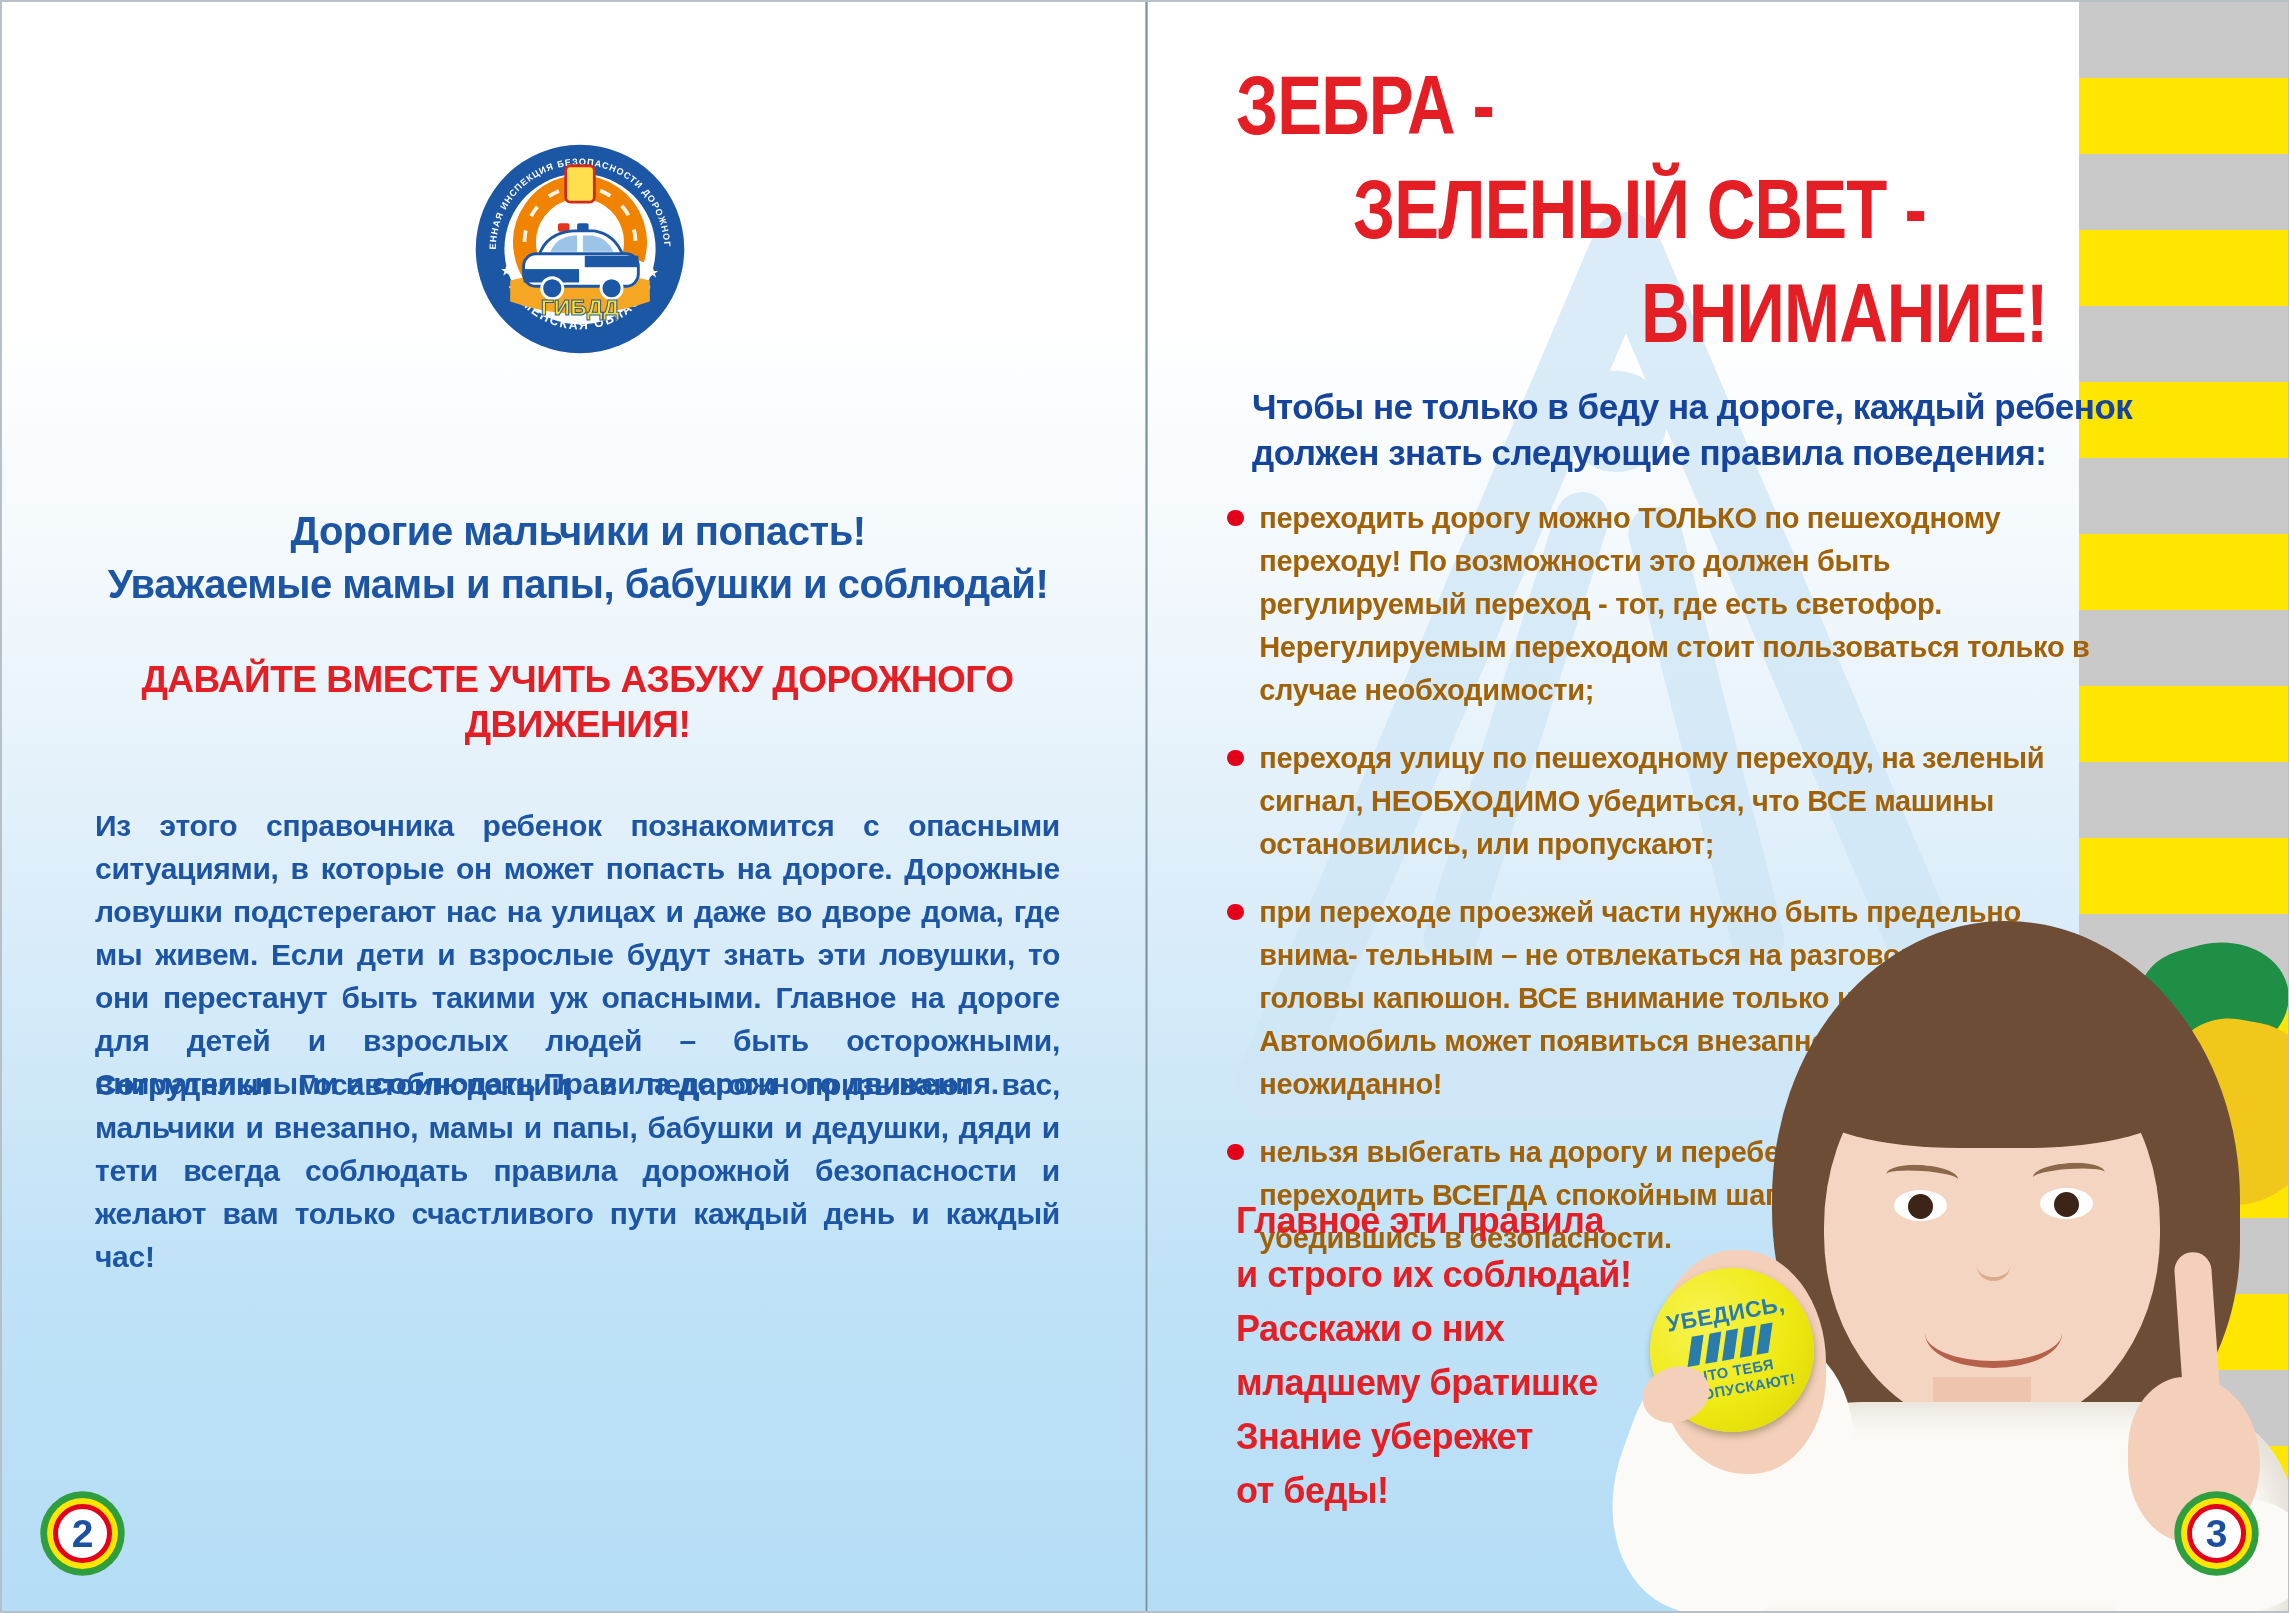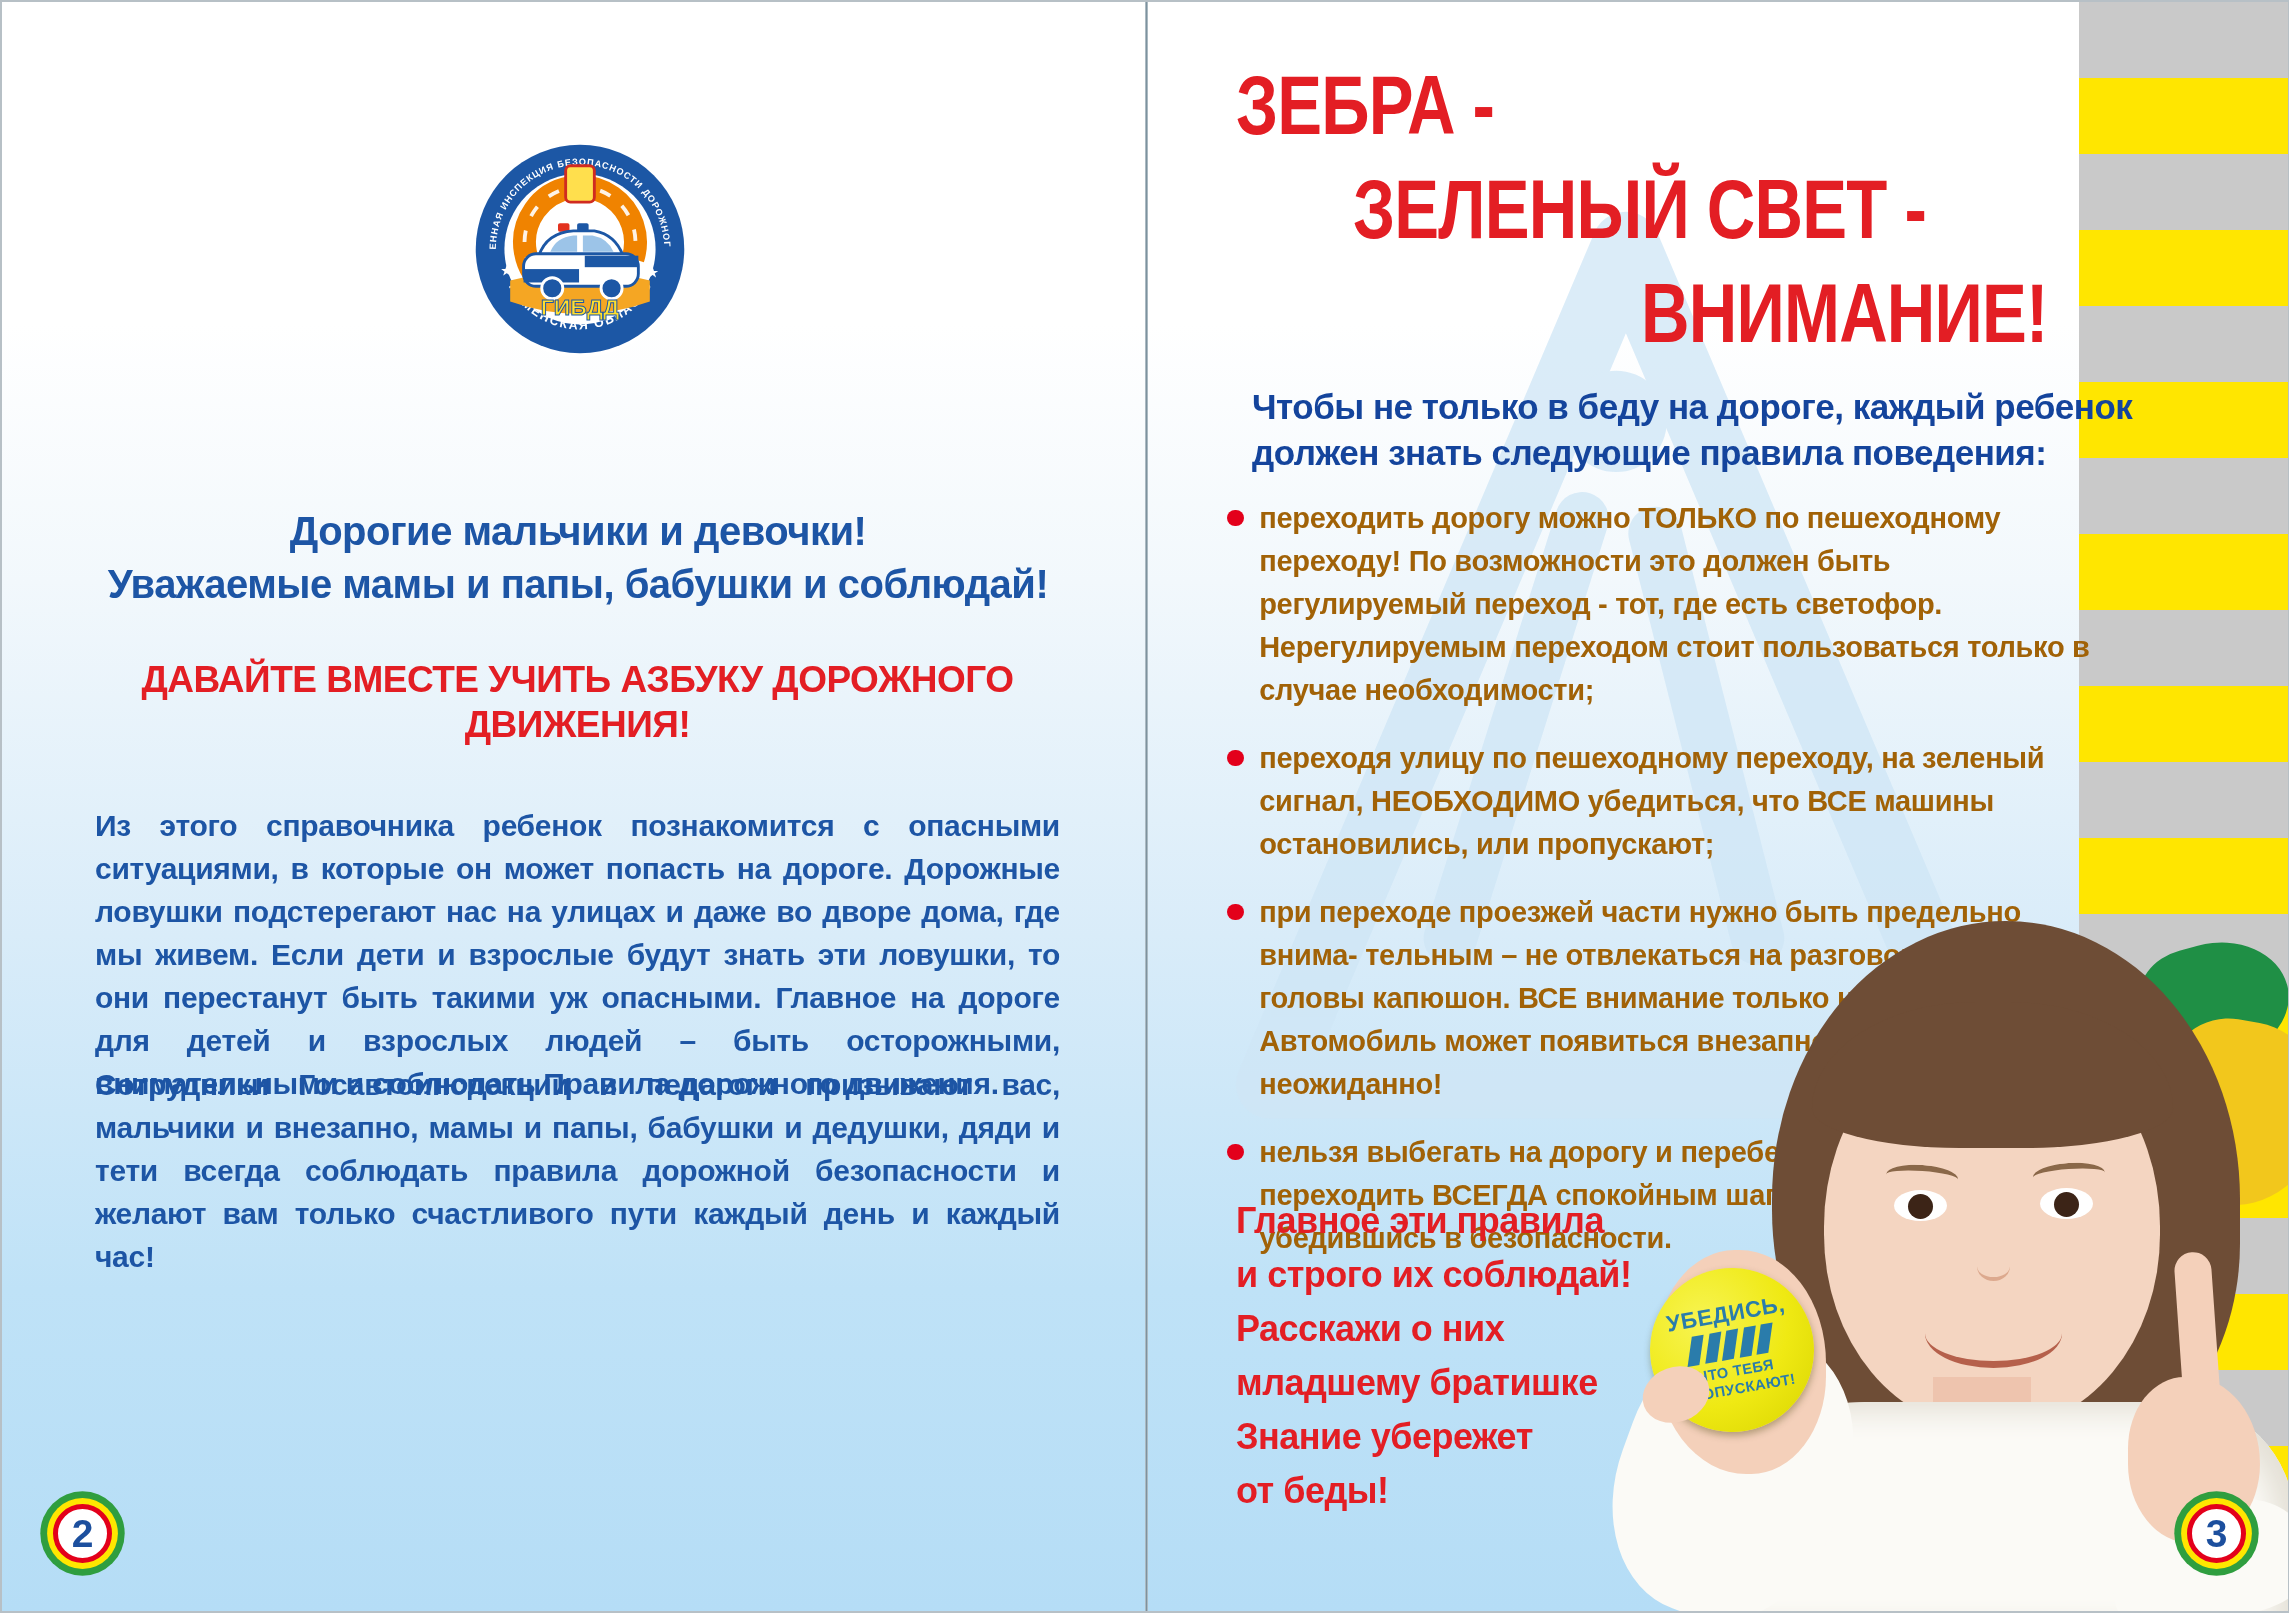--- a/index.html
+++ b/index.html
@@ -130,21 +130,21 @@
           <rect x="56" y="136" width="58" height="14" fill="#1c57a5"></rect>
           <rect x="120" y="122" width="56" height="12" fill="#1c57a5"></rect>
           <circle cx="86" cy="156" r="11" fill="#1c57a5" stroke="#ffffff" stroke-width="3"></circle>
           <circle cx="148" cy="156" r="11" fill="#1c57a5" stroke="#ffffff" stroke-width="3"></circle>
         </g>
         <text x="115" y="184" text-anchor="middle" font-size="24" font-weight="bold" fill="#ffdf2e" stroke="#1c57a5" stroke-width="1">ГИБДД</text>
       </svg>
     </div>
 
     <div class="greeting">
-      <div>Дорогие мальчики и девочки!</div>
+      <div>Дорогие мальчики и попасть!</div>
       <div>Уважаемые мамы и папы, бабушки и соблюдай!</div>
     </div>
 
     <div class="slogan">ДАВАЙТЕ ВМЕСТЕ УЧИТЬ АЗБУКУ ДОРОЖНОГО ДВИЖЕНИЯ!</div>
 
     <div class="para para1">Из этого справочника  ребенок познакомится с опасными ситуациями, в которые он может попасть на дороге.  Дорожные ловушки подстерегают нас на улицах и даже во дворе дома, где мы живем. Если дети и взрослые будут  знать эти ловушки,  то они перестанут быть такими уж опасными. Главное на дороге для детей и взрослых людей – быть осторожными, внимательными и соблюдать Правила дорожного движения.</div>
     <div class="para para2">Сотрудники Госавтоинспекции и педагоги призывают вас, мальчики и внезапно, мамы и папы, бабушки и дедушки, дяди и тети всегда соблюдать правила дорожной безопасности и желают вам только счастливого пути каждый день и каждый час!</div>
   </div>
 
   <div class="page page-right"></div>

